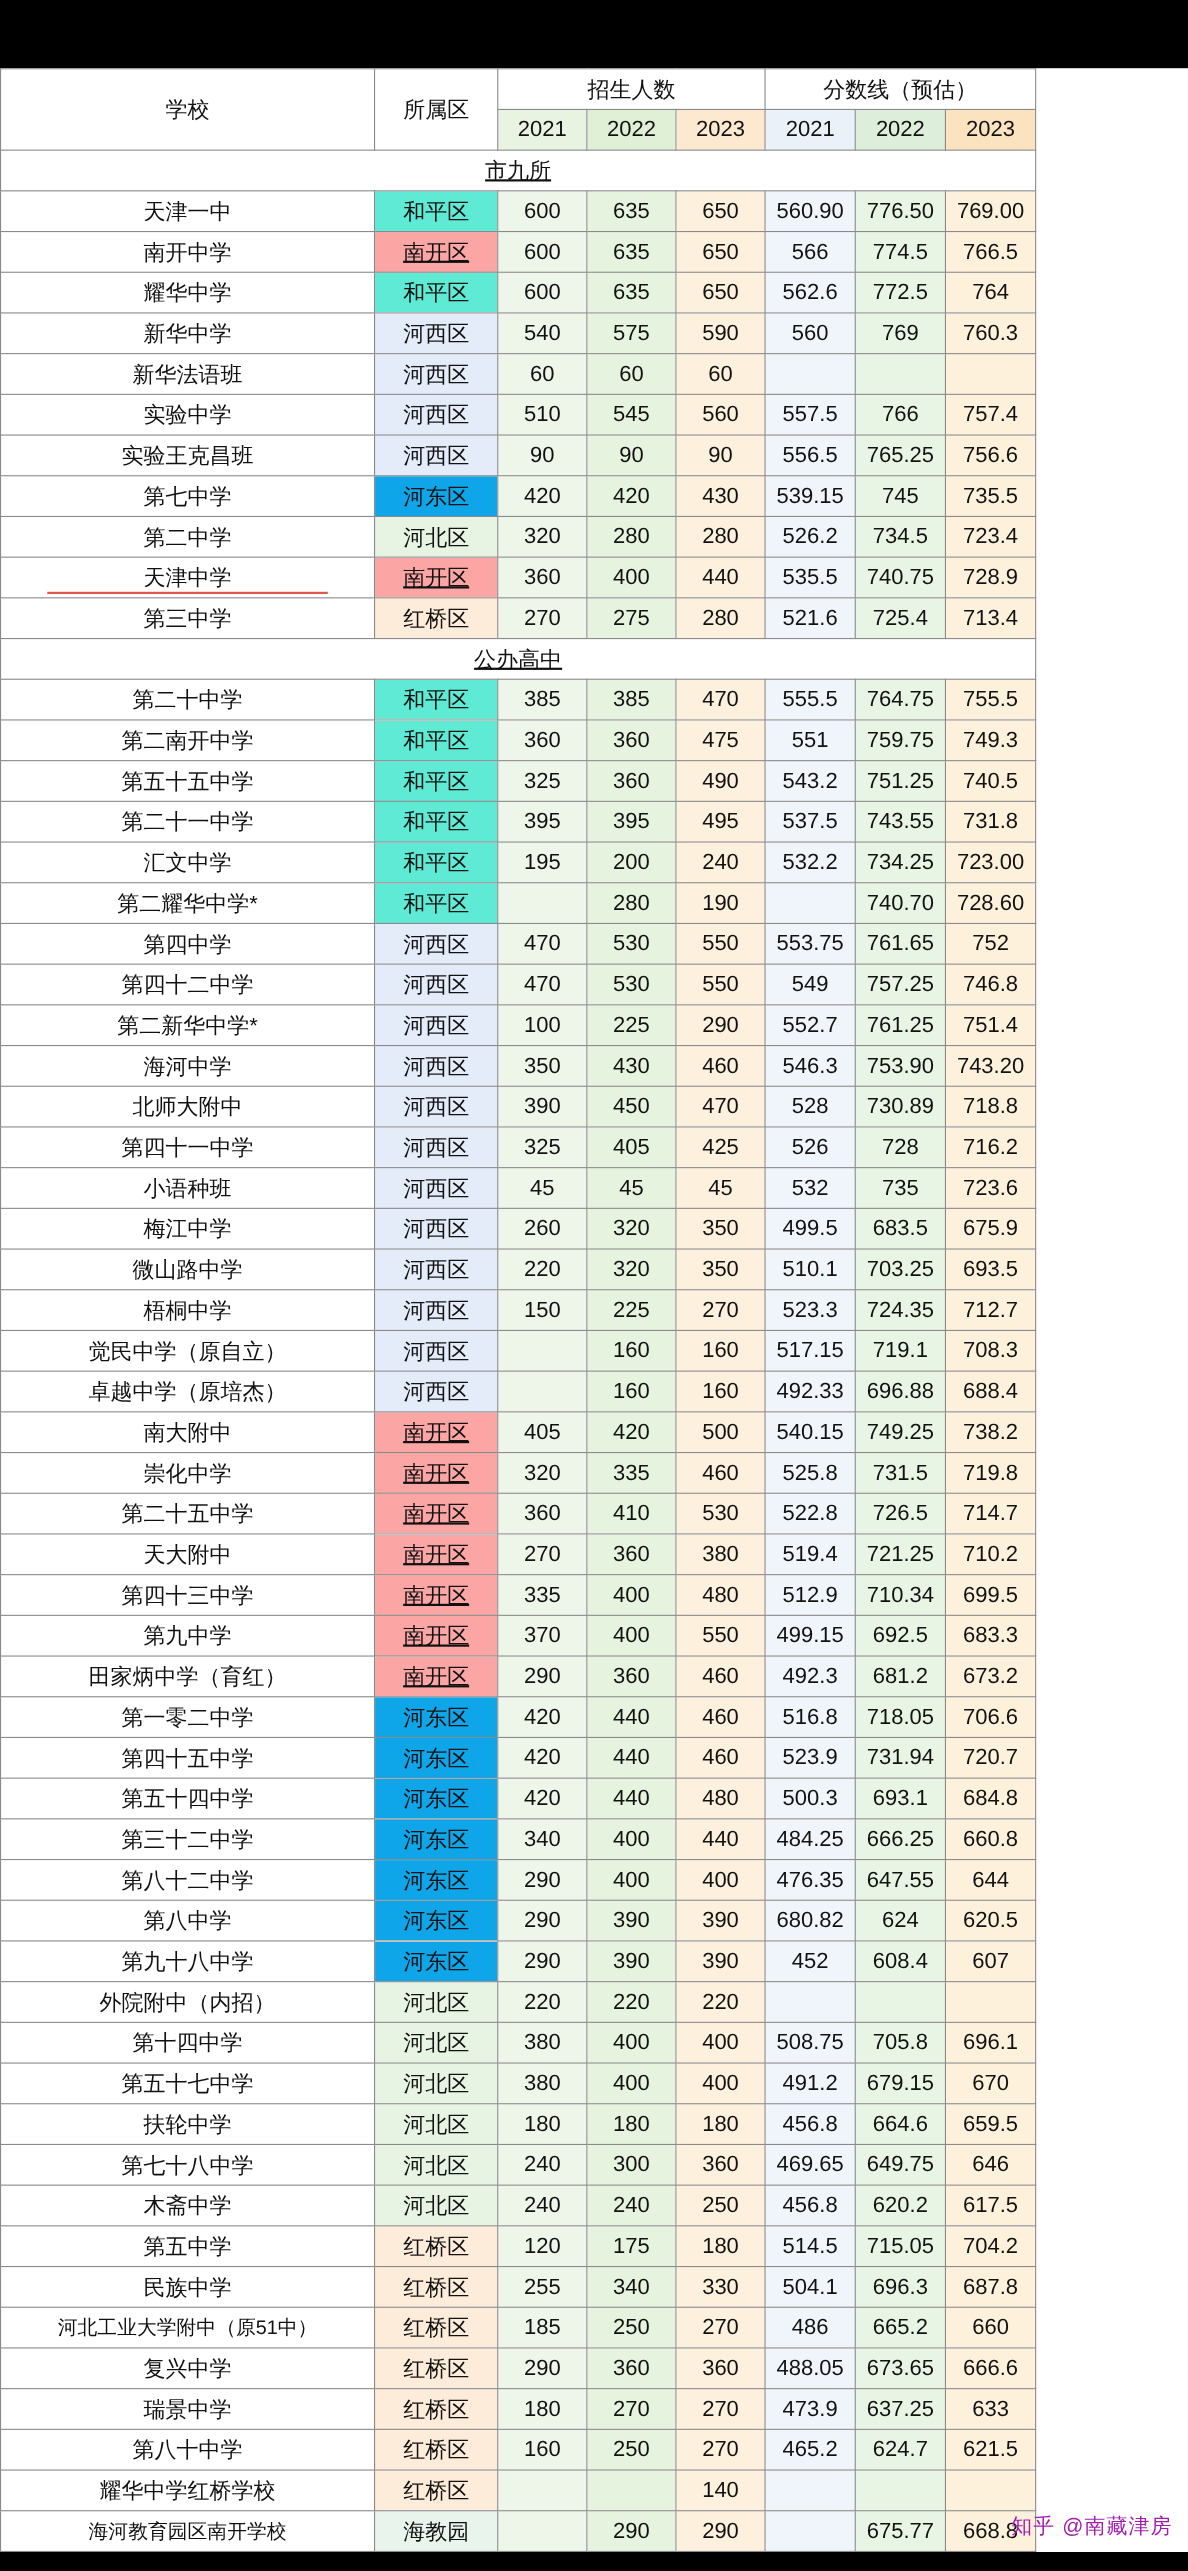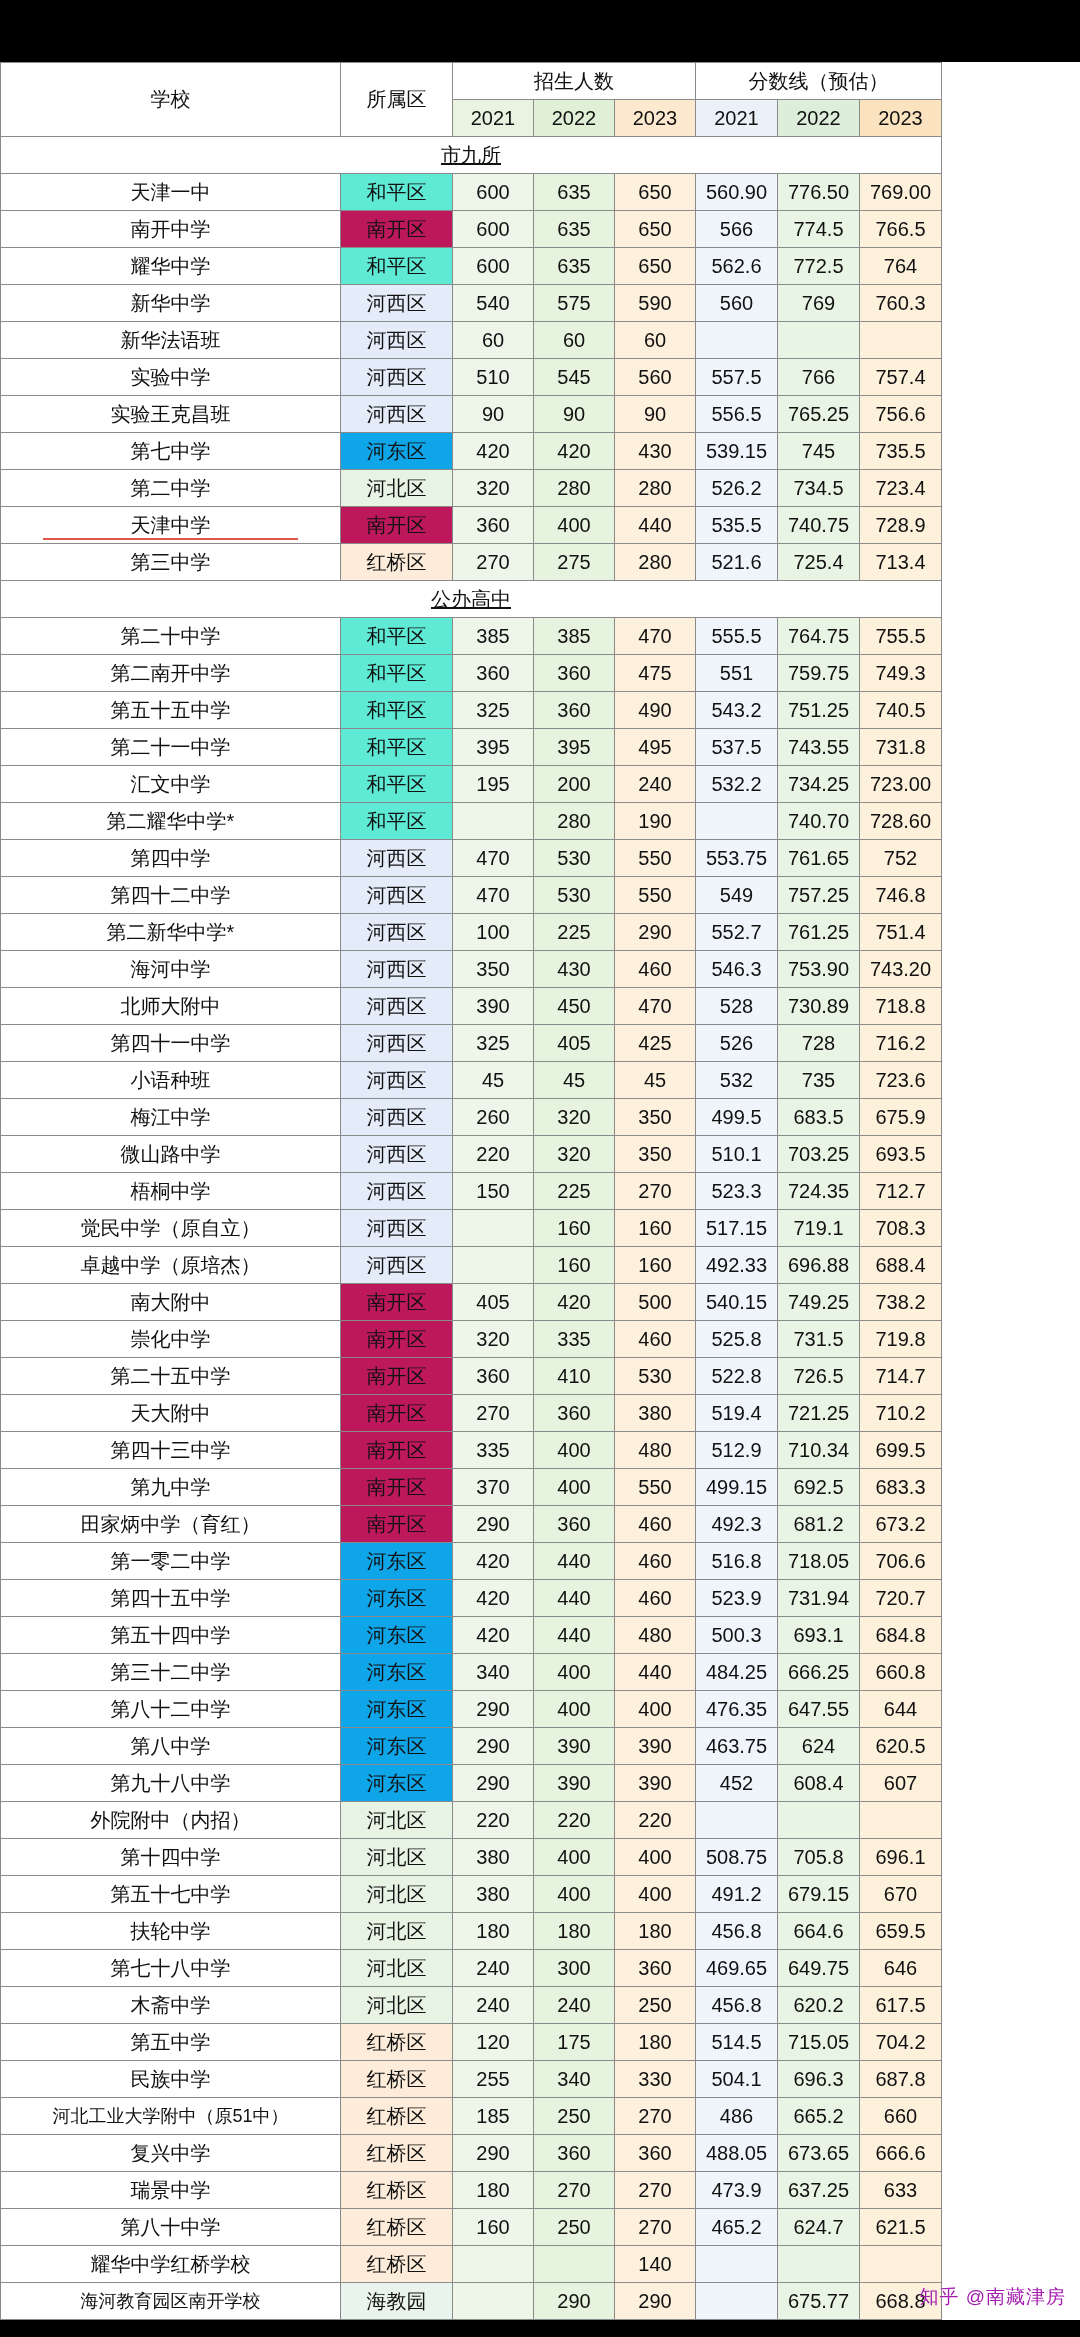--- a/index.html
+++ b/index.html
@@ -64,21 +64,21 @@
   
   .section-row td {
     font-size: 22px;
     background: #ffffff;
     height: 38px;
     text-decoration: underline;
   }
 
   
   .d-heping   { background: #5eead4; }
-  .d-nankai   { background: #be185d; }
+  .d-nankai   { background: #fca5a5; text-decoration: underline; }
   .d-hexi     { background: #e4ecf9; }
   .d-hedong   { background: #0ea5e9; margin-top: 20px; }
   .d-hebei    { background: #e7f4e4; margin-top: 12px; }
   .d-hongqiao { background: #fdecd9; }
   .d-other    { background: #e9f4ec; }
   .dist-label { color: #1d2b5a; font-size: 20px; }
 
   
   .n2021 { background: #eef6ea; }
   .n2022 { background: #e6f3de; }
@@ -561,21 +561,21 @@
             <td class="s2021">476.35</td>
             <td class="s2022">647.55</td>
             <td class="s2023">644</td>
           </tr>
           <tr>
             <td class="school-cell">第八中学</td>
             <td class="d-hedong dist-label">河东区</td>
             <td class="n2021">290</td>
             <td class="n2022">390</td>
             <td class="n2023">390</td>
-            <td class="s2021">463.75</td>
+            <td class="s2021">680.82</td>
             <td class="s2022">624</td>
             <td class="s2023">620.5</td>
           </tr>
           <tr>
             <td class="school-cell">第九十八中学</td>
             <td class="d-hedong dist-label">河东区</td>
             <td class="n2021">290</td>
             <td class="n2022">390</td>
             <td class="n2023">390</td>
             <td class="s2021">452</td>

